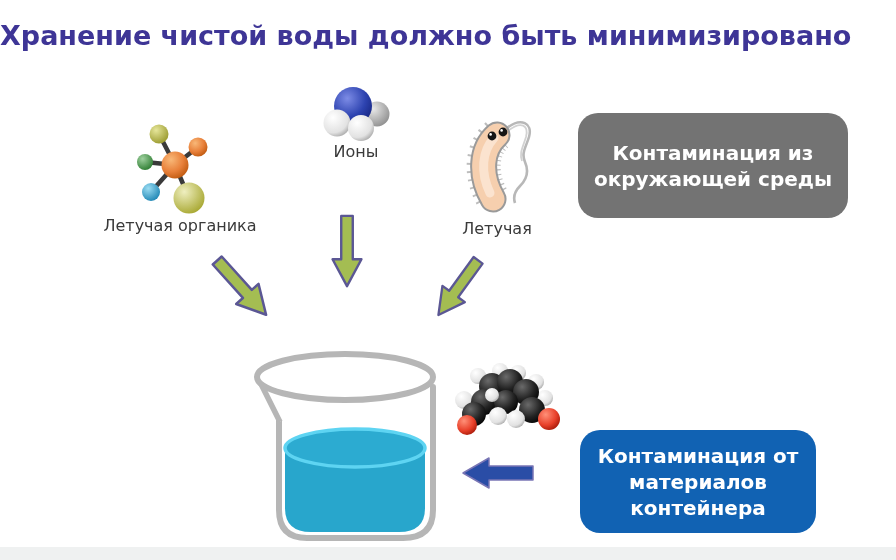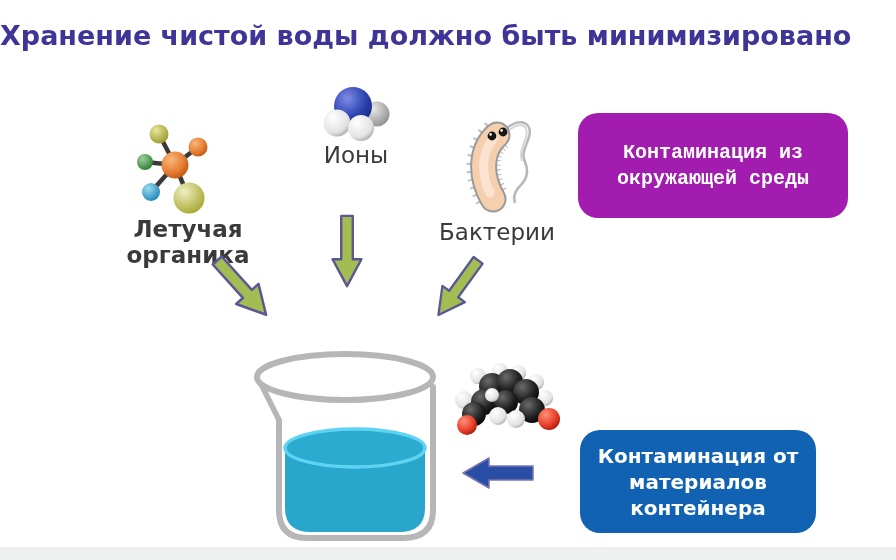--- a/index.html
+++ b/index.html
@@ -16,37 +16,37 @@
   .title {
     top: 20px;
     left: 0;
     width: 100%;
     font-size: 27px;
     font-weight: bold;
     color: #3e3596;
     letter-spacing: 0px;
   }
   .src-label {
-    font-size: 23px;
+    font-size: 16px;
     color: #3a3a3a;
     text-align: center;
   }
   .callout {
     border-radius: 20px;
     display: flex;
     align-items: center;
     justify-content: center;
     text-align: center;
     color: #ffffff;
     font-weight: bold;
     font-size: 20px;
     line-height: 26px;
     padding: 8px 14px;
   }
-  .callout-green { background: #a21caf; font-family: Liberation Mono, monospace; }
+  .callout-green { background: #737373; }
   .callout-blue  { background: #1162b3; }
   .rot-dr { transform: rotate(-42deg); }
   .rot-dl { transform: rotate(36deg); }
   .bottom-strip {
     left: 0; bottom: 0; width: 896px; height: 13px;
     background: #eff1f1;
   }
 </style>
 </head>
 <body>
@@ -116,21 +116,21 @@
       <line x1="50" y1="65" x2="26" y2="92"></line>
       <line x1="50" y1="65" x2="64" y2="98"></line>
     </g>
     <circle cx="34" cy="34" r="9.5" fill="url(#g-yg)"></circle>
     <circle cx="73" cy="47" r="9.5" fill="url(#g-or)"></circle>
     <circle cx="20" cy="62" r="8" fill="url(#g-grn)"></circle>
     <circle cx="26" cy="92" r="9" fill="url(#g-cy)"></circle>
     <circle cx="50" cy="65" r="13.5" fill="url(#g-or)"></circle>
     <circle cx="64" cy="98" r="15.5" fill="url(#g-ol)"></circle>
   </svg>
-  <div class="abs src-label" style="left:68px; top:216px; width:240px;font-weight:bold;">Летучая органика</div>
+  <div class="abs src-label" style="left:60px; top:216px; width:240px;">Летучая органика</div>
 
   
   <svg class="abs" style="left:320px; top:84px;" width="75" height="62" viewBox="0 0 75 62">
     <circle cx="57" cy="30" r="12.5" fill="url(#g-gray)"></circle>
     <circle cx="33" cy="22" r="19" fill="url(#g-blue)"></circle>
     <circle cx="17" cy="39" r="13.5" fill="url(#g-wh)"></circle>
     <circle cx="41" cy="44" r="13" fill="url(#g-wh)"></circle>
   </svg>
   <div class="abs src-label" style="left:306px; top:142px; width:100px;">Ионы</div>
 
@@ -140,21 +140,21 @@
     <path d="M 44,15 C 56,6 64,10 61,22 C 58,32 54,38 57,46" fill="none" stroke="#d2d2d2" stroke-width="1.8"></path>
     <path d="M 32,20 C 16,34 14,60 28,84" fill="none" stroke="#bdbdbd" stroke-width="34" stroke-dasharray="1.5 5" stroke-linecap="butt"></path>
     <path d="M 32,20 C 16,34 14,60 28,84" fill="none" stroke="#9a9a9a" stroke-width="27" stroke-linecap="round"></path>
     <path d="M 32,20 C 16,34 14,60 28,84" fill="none" stroke="#f6cfae" stroke-width="23" stroke-linecap="round"></path>
     <path d="M 29,23 C 17,36 15,57 25,78" fill="none" stroke="#fbe3cf" stroke-width="9" stroke-linecap="round"></path>
     <circle cx="27" cy="21" r="4.4" fill="#151515"></circle>
     <circle cx="38" cy="17" r="4.4" fill="#151515"></circle>
     <circle cx="25.6" cy="19.4" r="1.3" fill="#ffffff"></circle>
     <circle cx="36.6" cy="15.4" r="1.3" fill="#ffffff"></circle>
   </svg>
-  <div class="abs src-label" style="left:427px; top:219px; width:140px;">Бактерии</div>
+  <div class="abs src-label" style="left:427px; top:219px; width:140px;">Летучая</div>
 
   
   <div class="abs callout callout-green" style="left:578px; top:113px; width:270px; height:105px;">Контаминация из окружающей среды</div>
 
   
   <svg class="abs rot-dr" style="left:222px; top:246px;" width="40" height="84" viewBox="0 0 40 80">
     <polygon points="14,3 26,3 26,48 35,48 20,76 5,48 14,48" fill="#a4bd52" stroke="#5b5794" stroke-width="2.5" stroke-linejoin="round"></polygon>
   </svg>
   <svg class="abs" style="left:327px; top:213px;" width="40" height="77" viewBox="0 0 40 80">
     <polygon points="14,3 26,3 26,48 35,48 20,76 5,48 14,48" fill="#a4bd52" stroke="#5b5794" stroke-width="2.5" stroke-linejoin="round"></polygon>

